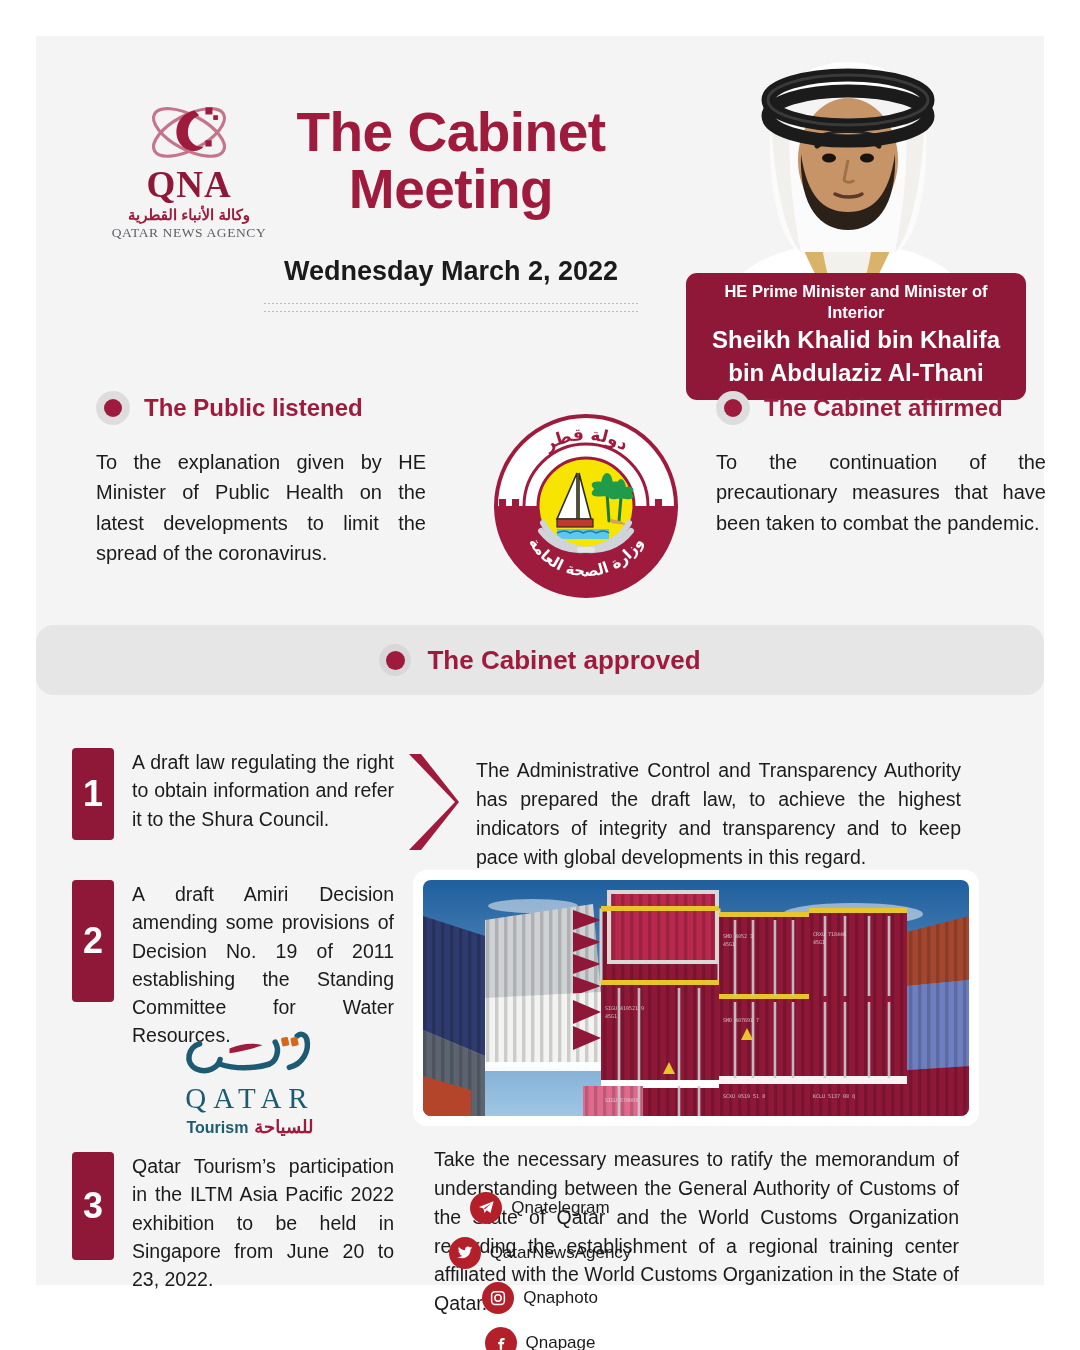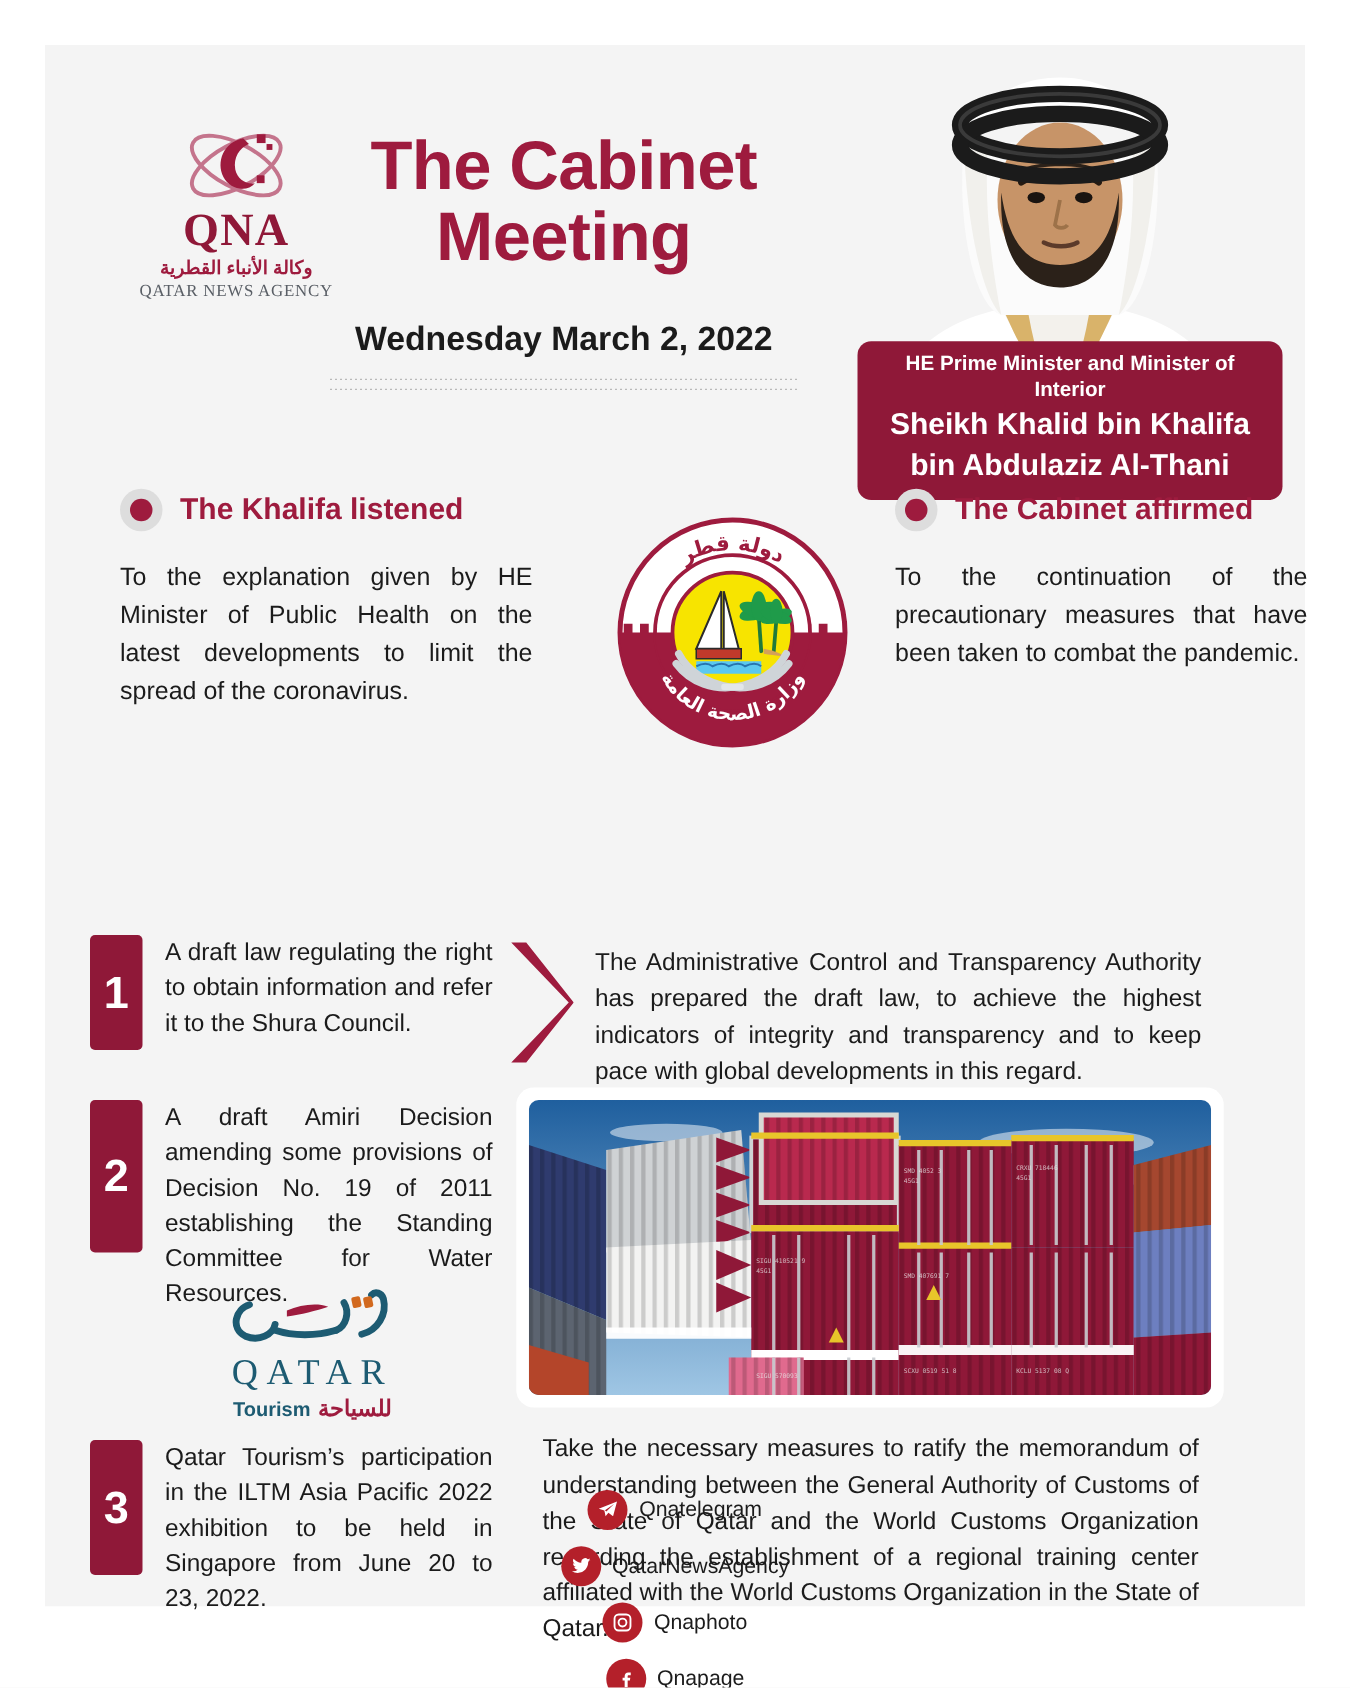--- a/index.html
+++ b/index.html
@@ -196,21 +196,21 @@
         <div class="pm-name">bin Abdulaziz Al-Thani</div>
       </div>
     </div>
 
     <div class="cols">
       <div class="col left">
         <div class="col-head">
           <span class="bullet">
               <i></i>
             </span>
-          <span class="col-title">The Khalifa listened</span>
+          <span class="col-title">The Public listened</span>
         </div>
         <div class="col-body">To the explanation given by HE Minister of Public Health on the latest developments to limit the spread of the coronavirus.</div>
       </div>
 
       <div class="col right">
         <div class="col-head">
           <span class="bullet">
               <i></i>
             </span>
           <span class="col-title">The Cabinet affirmed</span>
@@ -276,20 +276,26 @@
           <textPath href="#arcTop" startOffset="50%">دولة قطر</textPath>
         </text>
         <text font-family="DejaVu Sans, sans-serif" font-size="15" font-weight="bold" fill="#ffffff" text-anchor="middle" direction="rtl">
           <textPath href="#arcBot" startOffset="50%">وزارة الصحة العامة</textPath>
         </text>
       </svg>
     </div>
 
   </div>
 
+  <div class="approved-band">
+    <span class="bullet">
+        <i></i>
+      </span>
+    <span class="approved-title">The Cabinet approved</span>
+  </div>
 
   <div class="num-item" id="item1">
     <div class="num-badge">1</div>
     <div class="num-text">A draft law regulating the right to obtain information and refer it to the Shura Council.</div>
   </div>
 
   <div class="chevron">
     <svg viewBox="0 0 54 100" width="54" height="100">
       <path d="M4 2 L50 50 L4 98 L16 98 L54 50 L16 2 Z" fill="#9e1b3e"></path>
     </svg>

